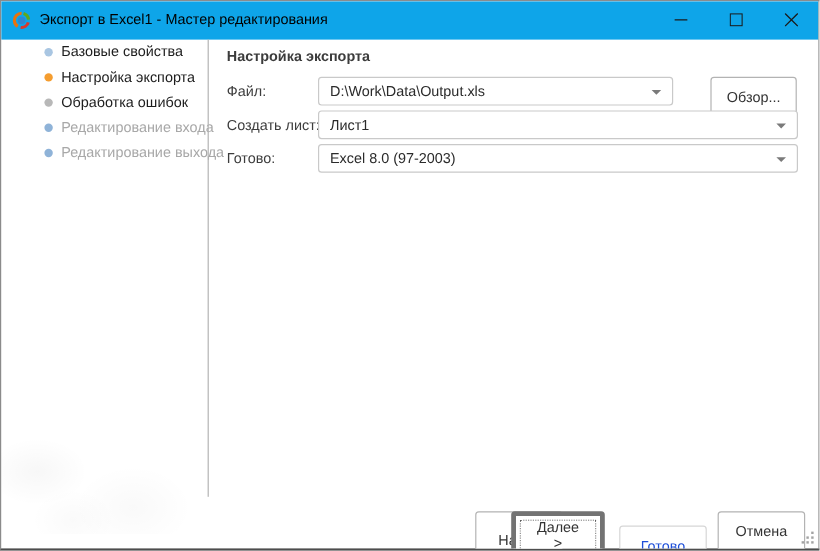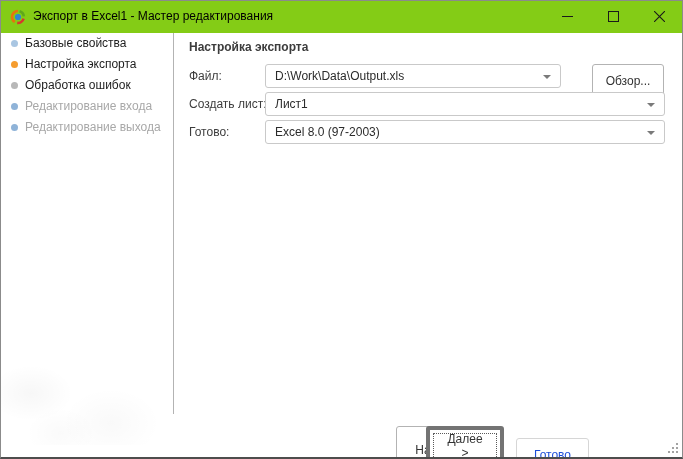--- a/index.html
+++ b/index.html
@@ -3,29 +3,29 @@
 <meta charset="utf-8">
 <style>
   html,body{margin:0;padding:0;background:#fff;}
   .window{
     position:relative; width:683px; height:459px; box-sizing:border-box;
     background:#fff; border:1px solid #8b8b8b; border-bottom:2px solid #4d4d4d;
     font-family:"Liberation Sans", sans-serif; font-size:12px; color:#222;
     overflow:hidden;
   }
   
-  .titlebar{position:absolute; top:0; left:0; right:0; height:32px; background:#84cc16;}
+  .titlebar{position:absolute; top:0; left:0; right:0; height:32px; background:#0ea5e9;}
   .app-icon{position:absolute; left:9px; top:8px; width:16px; height:16px;}
   .title-text{position:absolute; left:32px; top:0; line-height:31px; color:#000; white-space:nowrap;}
   .win-btns{position:absolute; right:0; top:0; height:31px; display:flex;}
   .win-btn{width:46px; height:31px; display:flex; align-items:center; justify-content:center; cursor:default;}
   .win-btn svg{display:block;}
   
   .sidebar{position:absolute; left:0; top:32px; width:172px; bottom:46px;}
-  .side-item{position:absolute; left:0; height:20px; width:172px; display:flex; align-items:center;}
+  .side-item{position:absolute; left:0; height:20px; width:172px; display:flex; align-items:center;padding-left:26px;}
   .side-dot{width:7px; height:7px; border-radius:50%; margin-left:10px; margin-right:7px; flex:0 0 auto;}
   .side-label{white-space:nowrap; color:#1d1d1d;}
   .side-item.disabled .side-label{color:#a8a8a8;}
   .side-texture{
     position:absolute; left:0; top:220px; width:172px; height:192px; pointer-events:none;
     background:
       radial-gradient(60px 40px at 30px 140px, rgba(0,0,0,0.03), transparent 70%),
       radial-gradient(70px 50px at 110px 170px, rgba(0,0,0,0.025), transparent 70%),
       radial-gradient(50px 36px at 60px 180px, rgba(0,0,0,0.02), transparent 70%);
   }
@@ -147,20 +147,21 @@
       <span class="arrow"></span>
     </div>
   </div>
 
   <button class="btn footer-btn btn-back">&lt; Назад</button>
   <button class="btn footer-btn btn-next">
     <span>Далее &gt;</span>
     <span class="focus-rect"></span>
   </button>
   <button class="btn footer-btn btn-finish">Готово</button>
+  <button class="btn footer-btn btn-cancel">Отмена</button>
 
   <svg class="resize-grip" viewBox="0 0 13 13">
     <rect x="10" y="2" width="2" height="2" fill="#a3a3a3"></rect>
     <rect x="10" y="6" width="2" height="2" fill="#a3a3a3"></rect>
     <rect x="6" y="6" width="2" height="2" fill="#a3a3a3"></rect>
     <rect x="10" y="10" width="2" height="2" fill="#a3a3a3"></rect>
     <rect x="6" y="10" width="2" height="2" fill="#a3a3a3"></rect>
     <rect x="2" y="10" width="2" height="2" fill="#a3a3a3"></rect>
   </svg>
 

